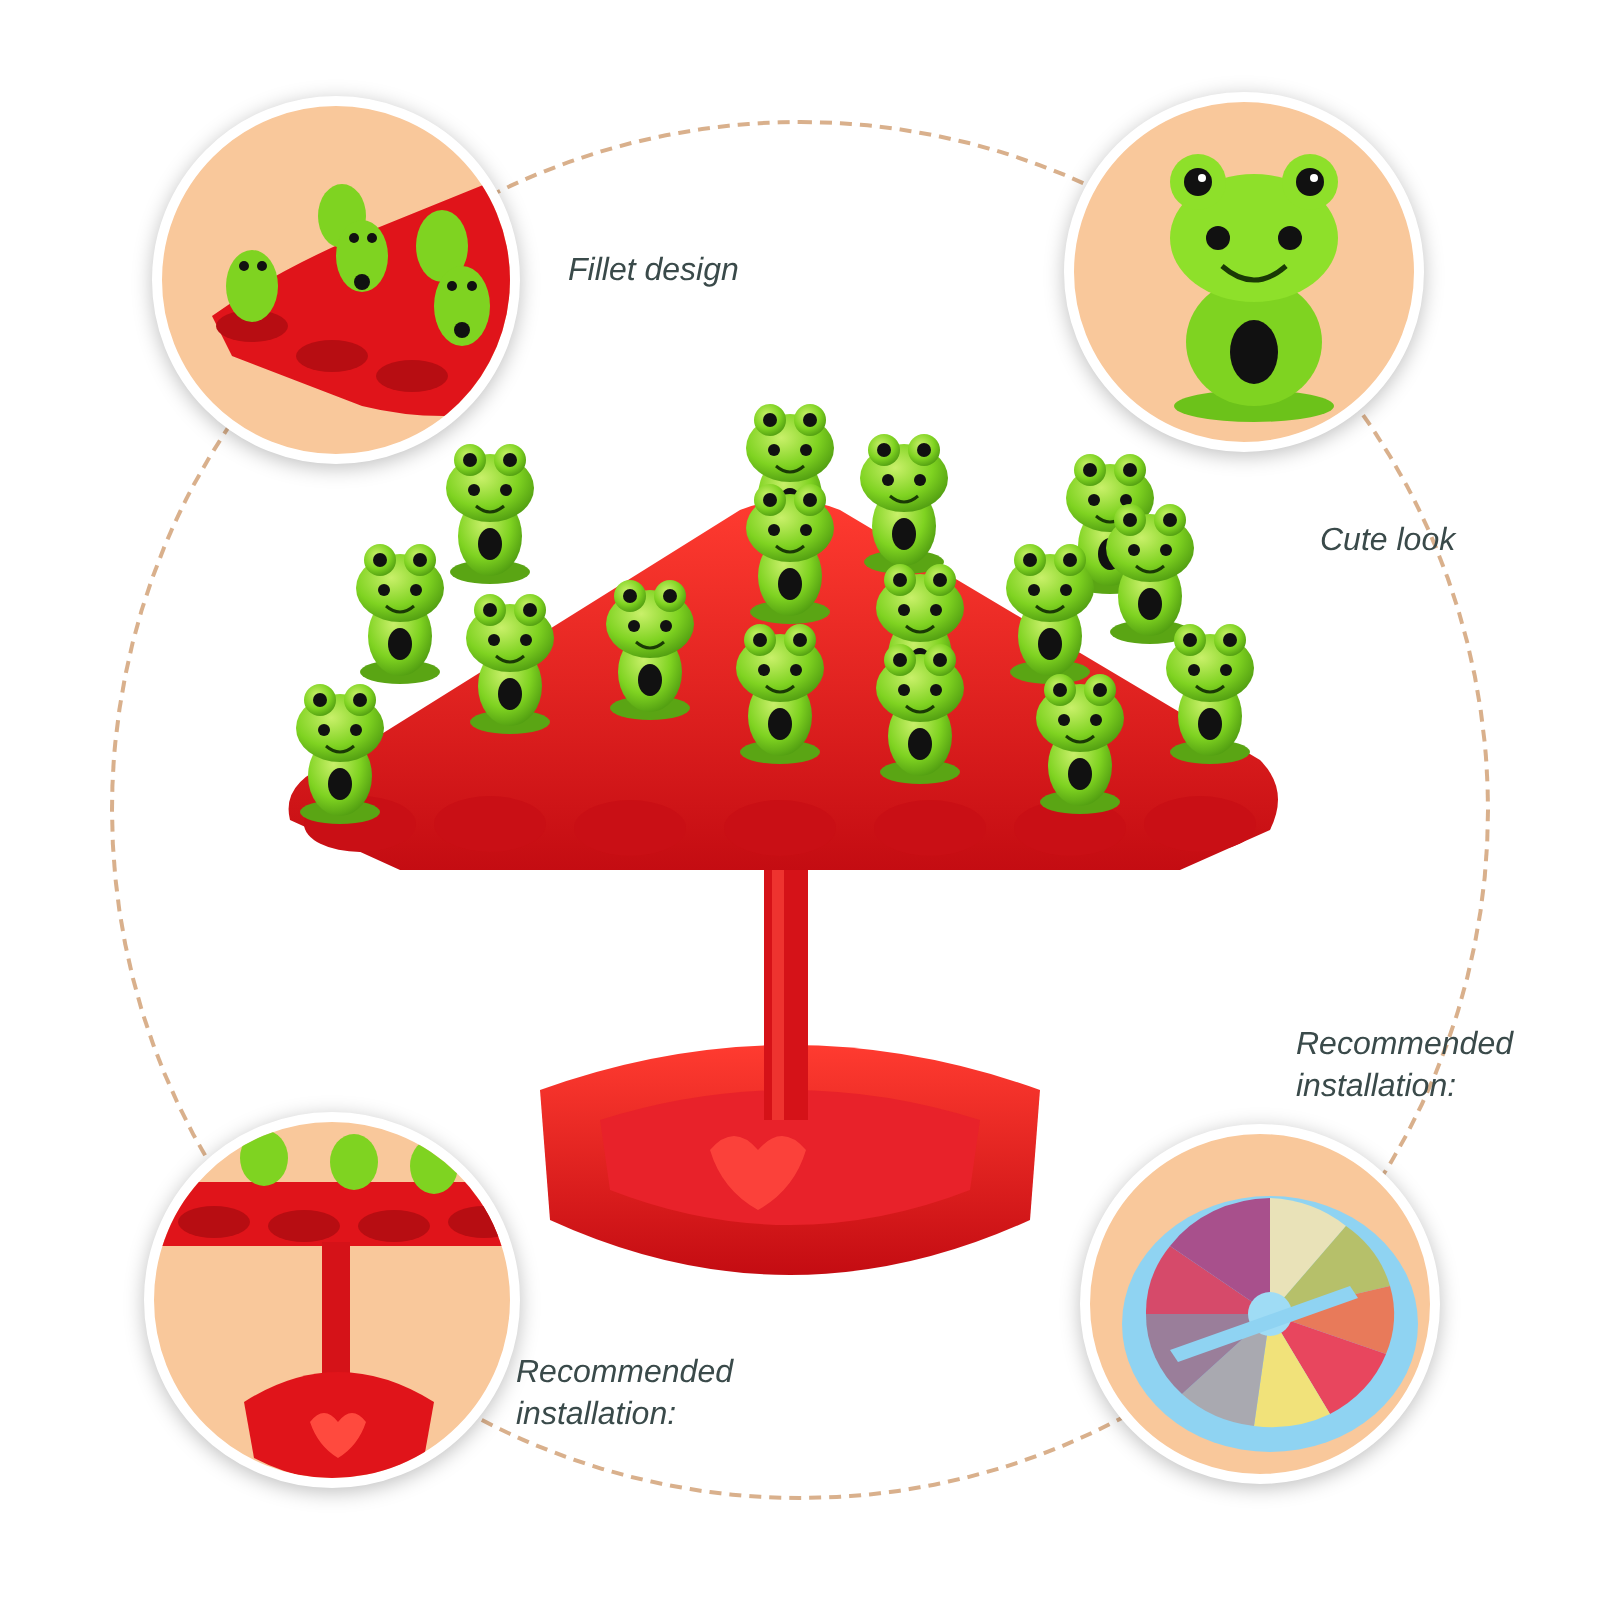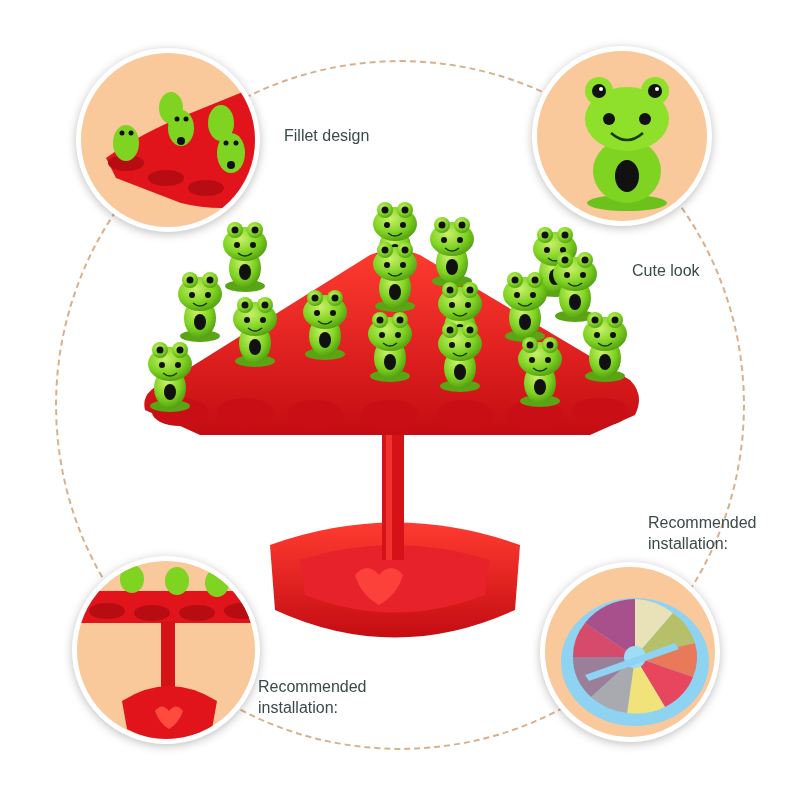--- a/index.html
+++ b/index.html
@@ -1,17 +1,17 @@
 <!DOCTYPE html>
 <html><head>
 <meta charset="utf-8">
 <style>
   html,body{margin:0;padding:0;}
   body{width:800px;height:800px;background:#ffffff;position:relative;overflow:hidden;font-family:"Liberation Sans",sans-serif;}
-  .stage{position:absolute;left:0;top:0;width:800px;height:800px;}
+  .stage{position:absolute;left:0;top:0;width:800px;height:800px;font-style:italic;}
   .big-ring{position:absolute;left:55px;top:60px;width:690px;height:690px;border-radius:50%;border:2px dashed #d9b08c;box-sizing:border-box;}
   .callout{position:absolute;border-radius:50%;background:#f9c89b;border:5px solid #ffffff;box-shadow:0 2px 10px rgba(0,0,0,0.25);overflow:hidden;box-sizing:border-box;}
   .label{position:absolute;color:#3a4a4a;font-size:16px;line-height:21px;}
   svg{display:block;}
 </style>
 </head>
 <body>
 
 <div class="stage">
 
@@ -118,21 +118,21 @@
       <circle cx="62" cy="40" r="7" fill="#111"></circle>
         <circle cx="118" cy="40" r="7" fill="#111"></circle>
       <circle cx="64" cy="38" r="2" fill="#fff"></circle>
         <circle cx="120" cy="38" r="2" fill="#fff"></circle>
       <circle cx="72" cy="68" r="6" fill="#111"></circle>
         <circle cx="108" cy="68" r="6" fill="#111"></circle>
       <path d="M74 82 Q90 96 106 82" stroke="#1a3a05" stroke-width="2.5" fill="none"></path>
       <ellipse cx="90" cy="125" rx="12" ry="16" fill="#111"></ellipse>
     </svg>
   </div>
-  <div class="label" style="left:632px;top:260px;text-align:center;">Cute look</div>
+  <div class="label" style="left:660px;top:260px;text-align:center;">Cute look</div>
 
   <div class="callout" style="left:540px;top:562px;width:180px;height:180px;">
     <svg width="180" height="180" viewBox="0 0 180 180">
       <ellipse cx="90" cy="95" rx="74" ry="64" fill="#8fd3f2"></ellipse>
       <g transform="translate(90,90)">
         <path d="M0 0 L0 -58 A62 56 0 0 1 38 -44 Z" fill="#e9e2b8"></path>
         <path d="M0 0 L38 -44 A62 56 0 0 1 60 -14 Z" fill="#b6c06a"></path>
         <path d="M0 0 L60 -14 A62 56 0 0 1 58 20 Z" fill="#e87a5a"></path>
         <path d="M0 0 L58 20 A62 56 0 0 1 30 50 Z" fill="#e8465e"></path>
         <path d="M0 0 L30 50 A62 56 0 0 1 -8 56 Z" fill="#f1e27a"></path>

